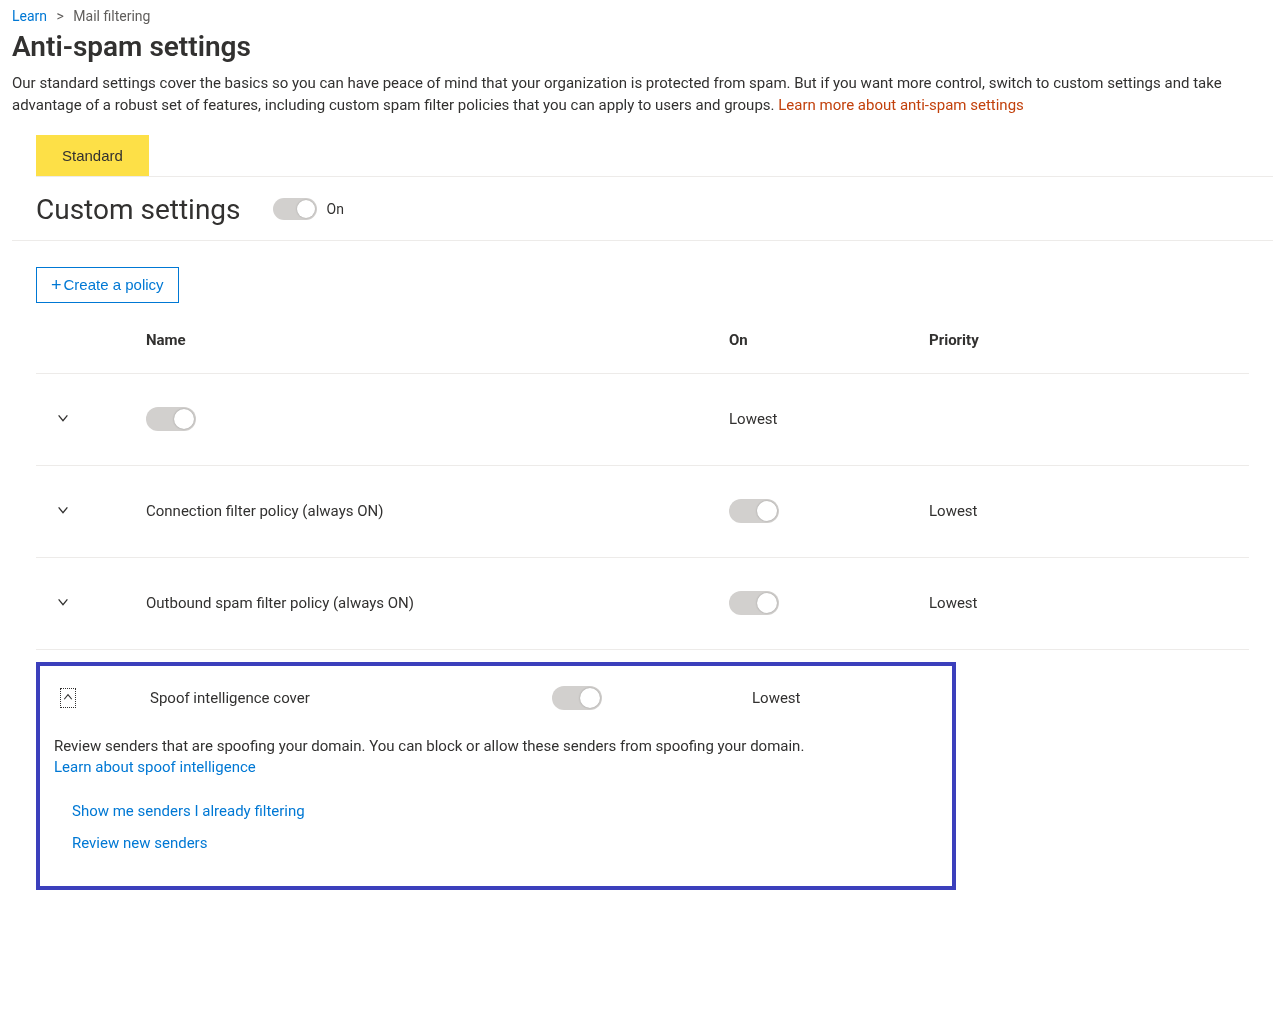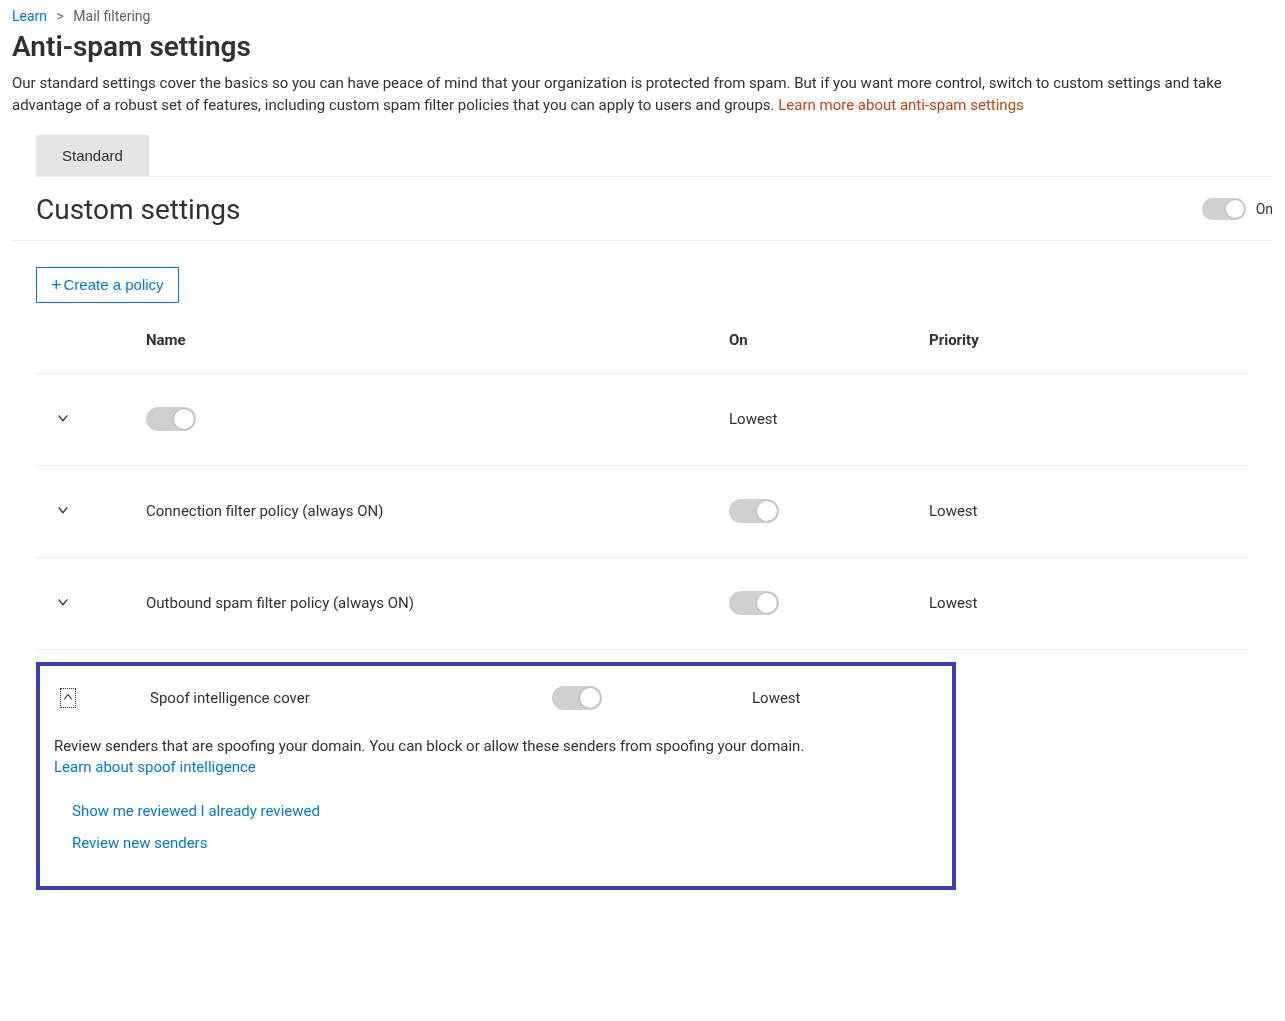--- a/index.html
+++ b/index.html
@@ -46,39 +46,38 @@
     .tabs {
       display: flex;
       border-bottom: 1px solid #edebe9;
       margin-top: 16px;
       margin-left: 24px;
     }
     .tab {
       padding: 12px 26px;
       font-size: 15px;
       cursor: pointer;
-      background: #e5e5e5;
+      background: #fde047;
       border: none;
     }
     .tab.active {
       font-weight: 600;
       border: 4px solid #3b3fbc;
       border-bottom: 4px solid #3b3fbc;
       margin-bottom: -2px;
     }
     .tab:not(.active) {
       color: #323130;
     }
     .section-header {
       display: flex;
       align-items: center;
       gap: 32px;
       border-bottom: 1px solid #edebe9;
       padding: 16px 0 14px 24px;
-      justify-content: space-between;
     }
     .section-header h2 {
       font-size: 28px;
       font-weight: 400;
       color: #323130;
     }
     .toggle-wrap {
       display: flex;
       align-items: center;
       gap: 10px;
@@ -335,19 +334,19 @@
     <div>
         <div class="row-toggle"></div>
       </div>
     <div class="priority-cell">Lowest</div>
   </div>
   <div class="panel-desc">
     <span>Review senders that are spoofing your domain. You can block or allow these senders from spoofing your domain.</span><br>
     <a href="#">Learn about spoof intelligence</a>
   </div>
   <div class="panel-links">
-    <a href="#">Show me reviewed I already reviewed</a>
+    <a href="#">Show me senders I already filtering</a>
     <a href="#">Review new senders</a>
   </div>
 </div>
 
 
 
 
 </body></html>

